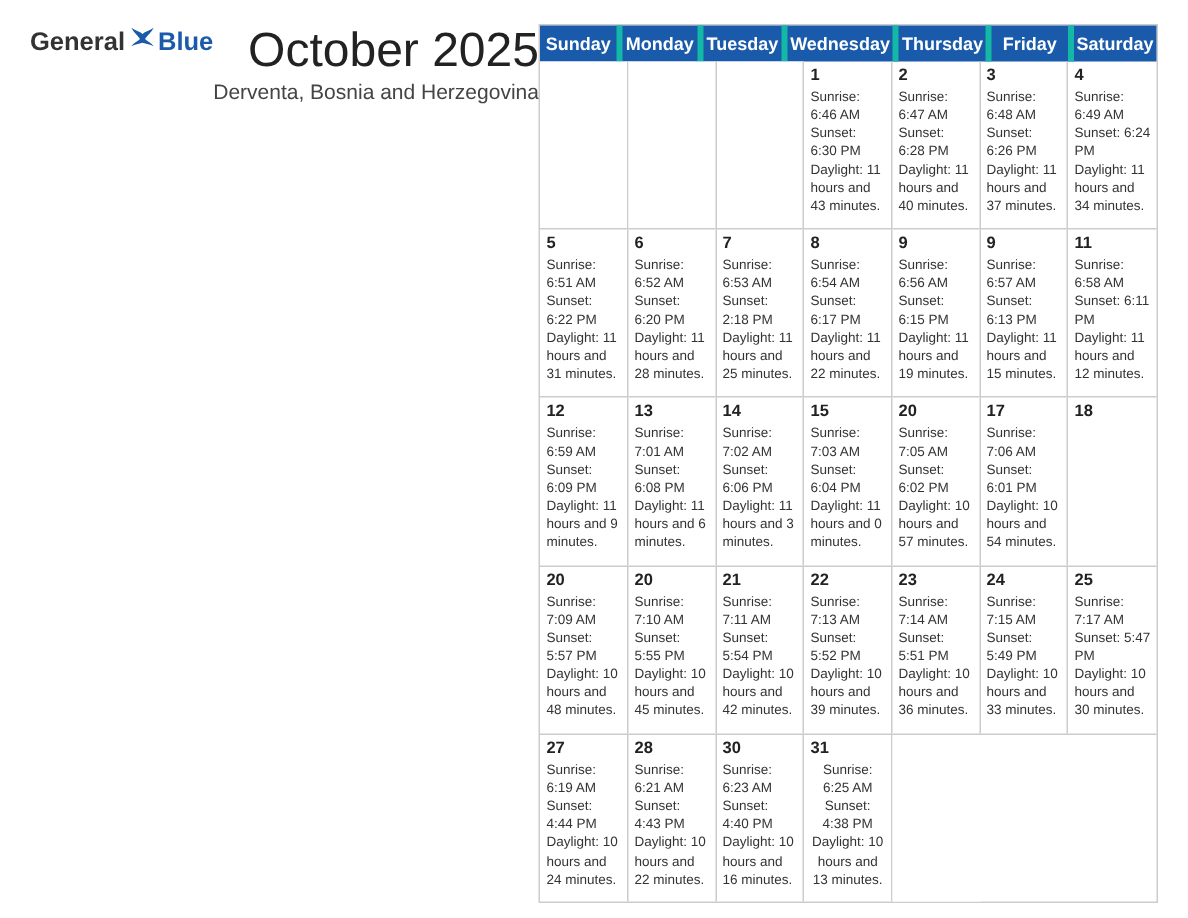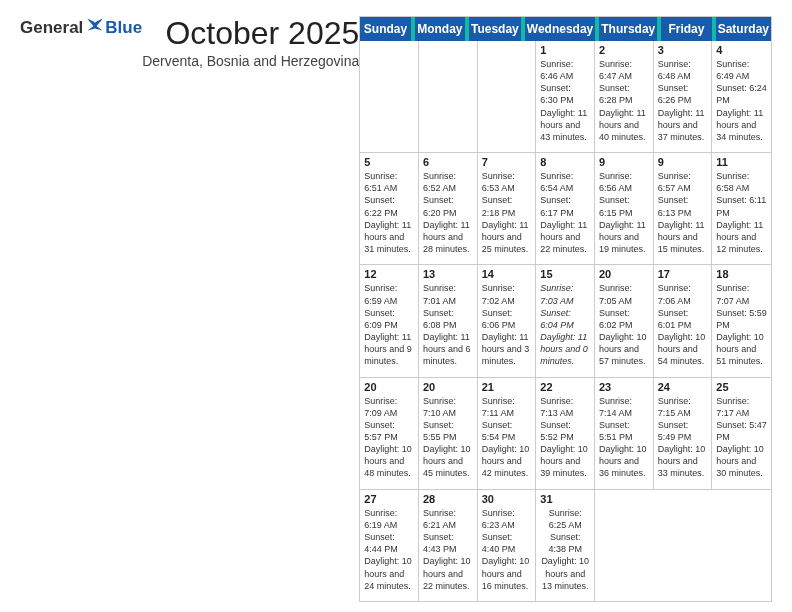--- a/index.html
+++ b/index.html
@@ -236,41 +236,38 @@
 Daylight: 11 hours and 6 minutes.</div>
           </div>
           <div class="cal-cell">
             <div class="day-number">14</div>
             <div class="cell-text" style="white-space: pre-line;">Sunrise: 7:02 AM
 Sunset: 6:06 PM
 Daylight: 11 hours and 3 minutes.</div>
           </div>
           <div class="cal-cell">
             <div class="day-number">15</div>
-            <div class="cell-text" style="white-space: pre-line; font-style: italic;">Sunrise: 7:03 AM
+            <div class="cell-text" style="white-space: pre-line;">Sunrise: 7:03 AM
 Sunset: 6:04 PM
 Daylight: 11 hours and 0 minutes.</div>
           </div>
           <div class="cal-cell">
             <div class="day-number">20</div>
             <div class="cell-text" style="white-space: pre-line;">Sunrise: 7:05 AM
 Sunset: 6:02 PM
 Daylight: 10 hours and 57 minutes.</div>
           </div>
           <div class="cal-cell">
             <div class="day-number">17</div>
             <div class="cell-text" style="white-space: pre-line;">Sunrise: 7:06 AM
 Sunset: 6:01 PM
 Daylight: 10 hours and 54 minutes.</div>
           </div>
           <div class="cal-cell">
             <div class="day-number">18</div>
-            <div class="cell-text" style="white-space: pre-line;">Sunrise: 7:07 AM
-Sunset: 5:59 PM
-Daylight: 10 hours and 51 minutes.</div>
           </div>
         </div>
         <div class="cal-row">
           <div class="cal-cell">
             <div class="day-number">20</div>
             <div class="cell-text" style="white-space: pre-line;">Sunrise: 7:09 AM
 Sunset: 5:57 PM
 Daylight: 10 hours and 48 minutes.</div>
           </div>
           <div class="cal-cell">

